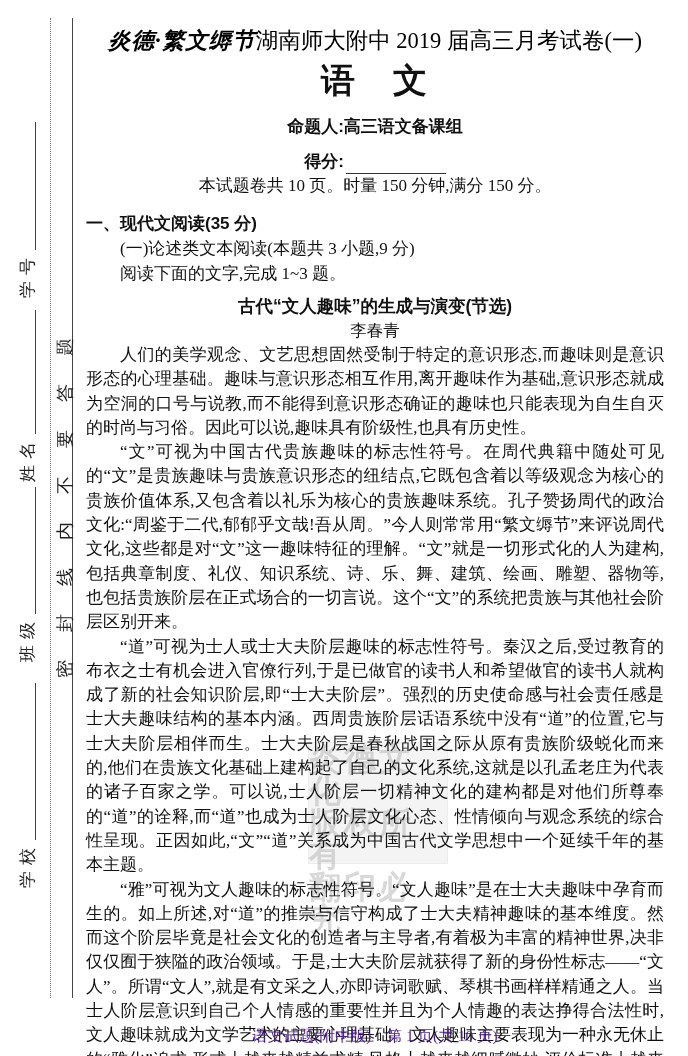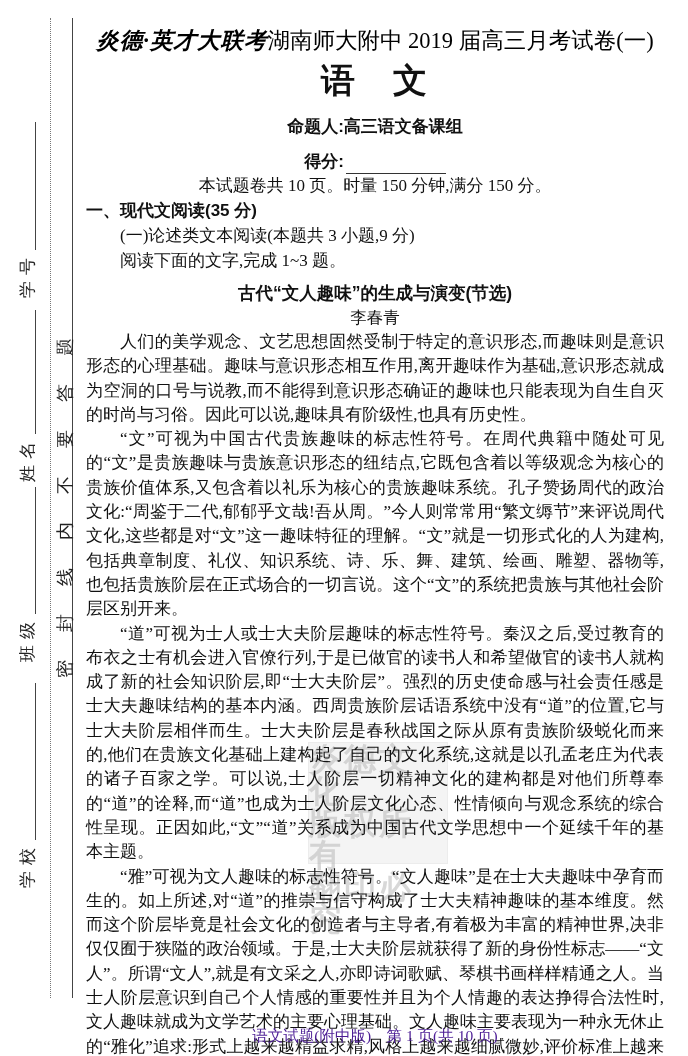--- a/index.html
+++ b/index.html
@@ -53,21 +53,21 @@
   .score-row{
     text-align:center;font-size:17px;font-weight:bold;line-height:24px;height:24px;
     font-family:"Liberation Sans","DejaVu Sans",sans-serif;margin-top:12px;
   }
   .score-row .blank{
     display:inline-block;width:100px;border-bottom:1px solid #333;height:18px;
     vertical-align:bottom;margin-left:2px;
   }
   .exam-info{text-align:center;font-size:17px;line-height:24px;margin-top:0;}
   .sec-title{
-    font-size:17px;font-weight:bold;line-height:25px;
+    font-size:17px;font-weight:bold;margin-top:13px;line-height:25px;
     font-family:"Liberation Sans","DejaVu Sans",sans-serif;
   }
   .plain-line{font-size:17px;line-height:25px;text-indent:2em;}
   .article-title{
     text-align:center;font-size:17.5px;font-weight:bold;line-height:25px;margin-top:8px;
     font-family:"Liberation Sans","DejaVu Sans",sans-serif;
   }
   .author{text-align:center;font-size:16.5px;line-height:23px;}
   .body-text{margin-top:1px;}
   .body-text p{
@@ -108,21 +108,21 @@
 
   <div class="watermark">
     <div>炎德文化</div>
     <div>版权所有</div>
     <div>翻印必究</div>
   </div>
 
   <div class="content">
 
     <div class="paper-title">
-      <span class="brand">炎德·英才大联考</span><span>湖南师大附中 2019 届高三月考试卷(一)</span>
+      <span class="brand">炎德·繁文缛节</span><span>湖南师大附中 2019 届高三月考试卷(一)</span>
     </div>
 
     <div class="subject">语　文</div>
 
     <div class="setter">命题人:高三语文备课组</div>
 
     <div class="score-row">
       <span>得分:</span><span class="blank"></span>
     </div>
 

